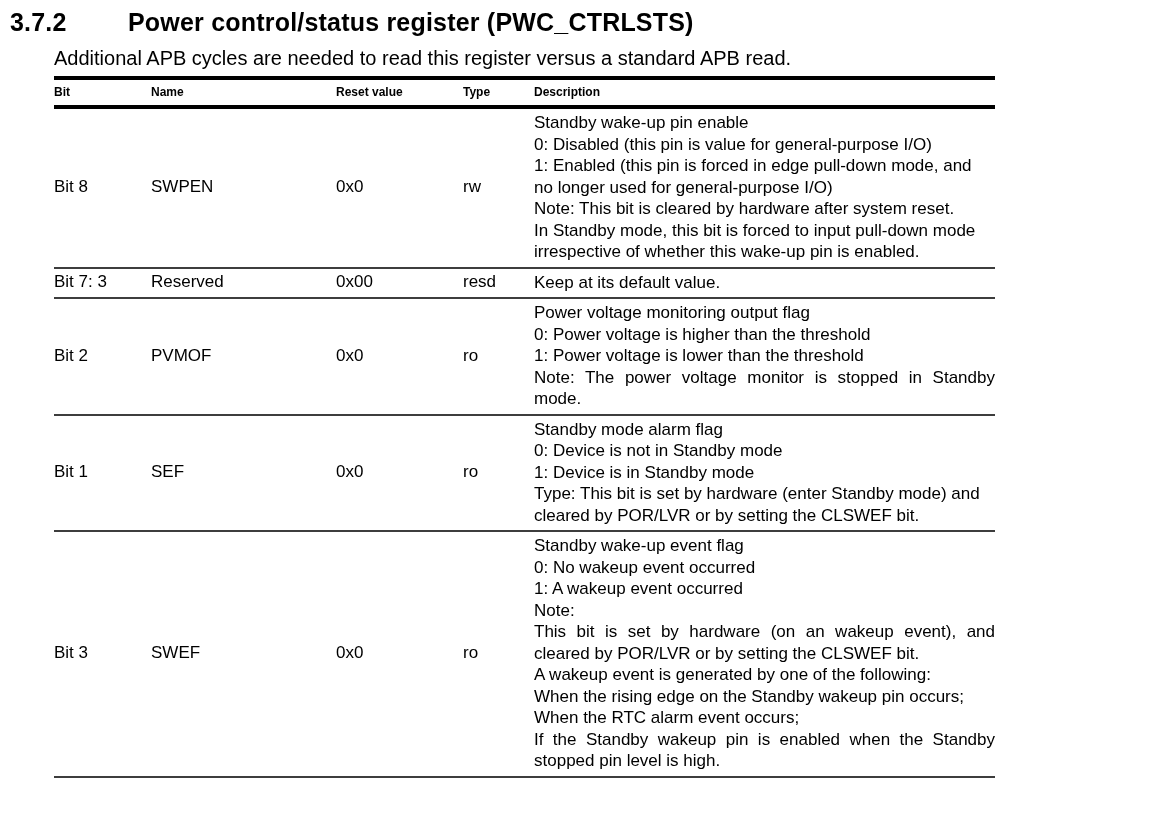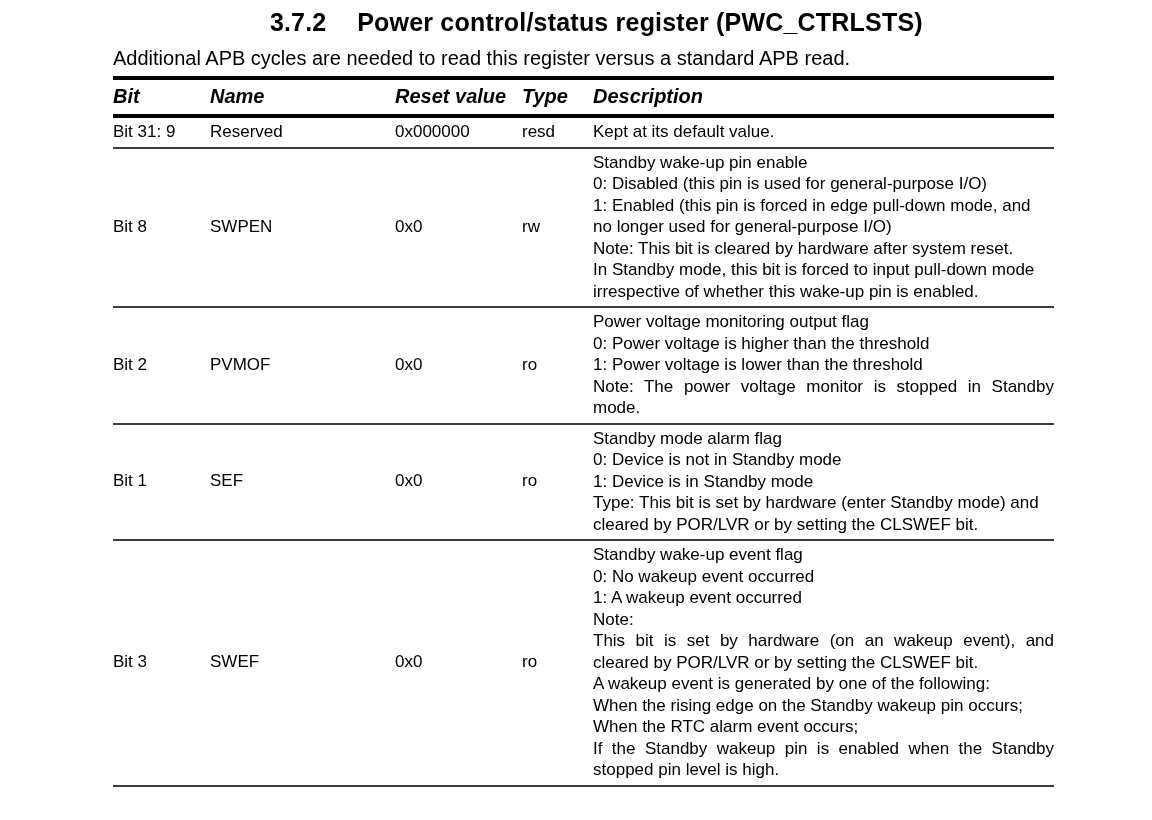--- a/index.html
+++ b/index.html
@@ -16,28 +16,27 @@
     height: 820px;
     background: #ffffff;
     overflow: hidden;
   }
   .heading {
     padding: 8px 0 0 10px;
     font-size: 25px;
     font-weight: bold;
     letter-spacing: 0.2px;
     white-space: nowrap;
-    text-align: center;
   }
   .sec-num {
     display: inline-block;
     width: 118px;
   }
   .content {
-    margin-left: 113px;
+    margin-left: 54px;
     width: 941px;
   }
   .intro {
     font-size: 20px;
     margin: 10px 0 6px 0;
     white-space: nowrap;
   }
   table.reg-table {
     border-collapse: collapse;
     table-layout: fixed;
@@ -48,25 +47,24 @@
   col.c-name  { width: 185px; }
   col.c-reset { width: 127px; }
   col.c-type  { width: 71px; }
   col.c-desc  { width: 461px; }
   thead tr {
     border-top: 4px solid #000000;
     border-bottom: 4px solid #000000;
   }
   th {
     text-align: left;
-    font-size: 20px;
+    font-size: 12px;
     font-weight: bold;
     padding: 5px 0 6px 0;
     white-space: nowrap;
-    font-style: italic;
   }
   tbody tr {
     border-bottom: 2px solid #3d3d3d;
   }
   td {
     vertical-align: middle;
     padding: 3px 0 4px 0;
     white-space: nowrap;
   }
   td.td-desc {
@@ -107,41 +105,41 @@
         <tr>
           <th>Bit</th>
           <th>Name</th>
           <th>Reset value</th>
           <th>Type</th>
           <th>Description</th>
         </tr>
       </thead>
       <tbody>
           <tr>
-            <td>Bit 31: 9</td>
-            <td>Reserved</td>
-            <td>0x000000</td>
-            <td>resd</td>
-            <td class="td-desc">
-              <div class="line">Kept at its default value.</div>
-            </td>
-          </tr>
-          <tr>
             <td>Bit 8</td>
             <td>SWPEN</td>
             <td>0x0</td>
             <td>rw</td>
             <td class="td-desc">
               <div class="line">Standby wake-up pin enable</div>
-              <div class="line">0: Disabled (this pin is used for general-purpose I/O)</div>
+              <div class="line">0: Disabled (this pin is value for general-purpose I/O)</div>
               <div class="line">1: Enabled (this pin is forced in edge pull-down mode, and</div>
               <div class="line">no longer used for general-purpose I/O)</div>
               <div class="line">Note: This bit is cleared by hardware after system reset.</div>
               <div class="line">In Standby mode, this bit is forced to input pull-down mode</div>
               <div class="line">irrespective of whether this wake-up pin is enabled.</div>
+            </td>
+          </tr>
+          <tr>
+            <td>Bit 7: 3</td>
+            <td>Reserved</td>
+            <td>0x00</td>
+            <td>resd</td>
+            <td class="td-desc">
+              <div class="line">Keep at its default value.</div>
             </td>
           </tr>
           <tr>
             <td>Bit 2</td>
             <td>PVMOF</td>
             <td>0x0</td>
             <td>ro</td>
             <td class="td-desc">
               <div class="line">Power voltage monitoring output flag</div>
               <div class="line">0: Power voltage is higher than the threshold</div>

